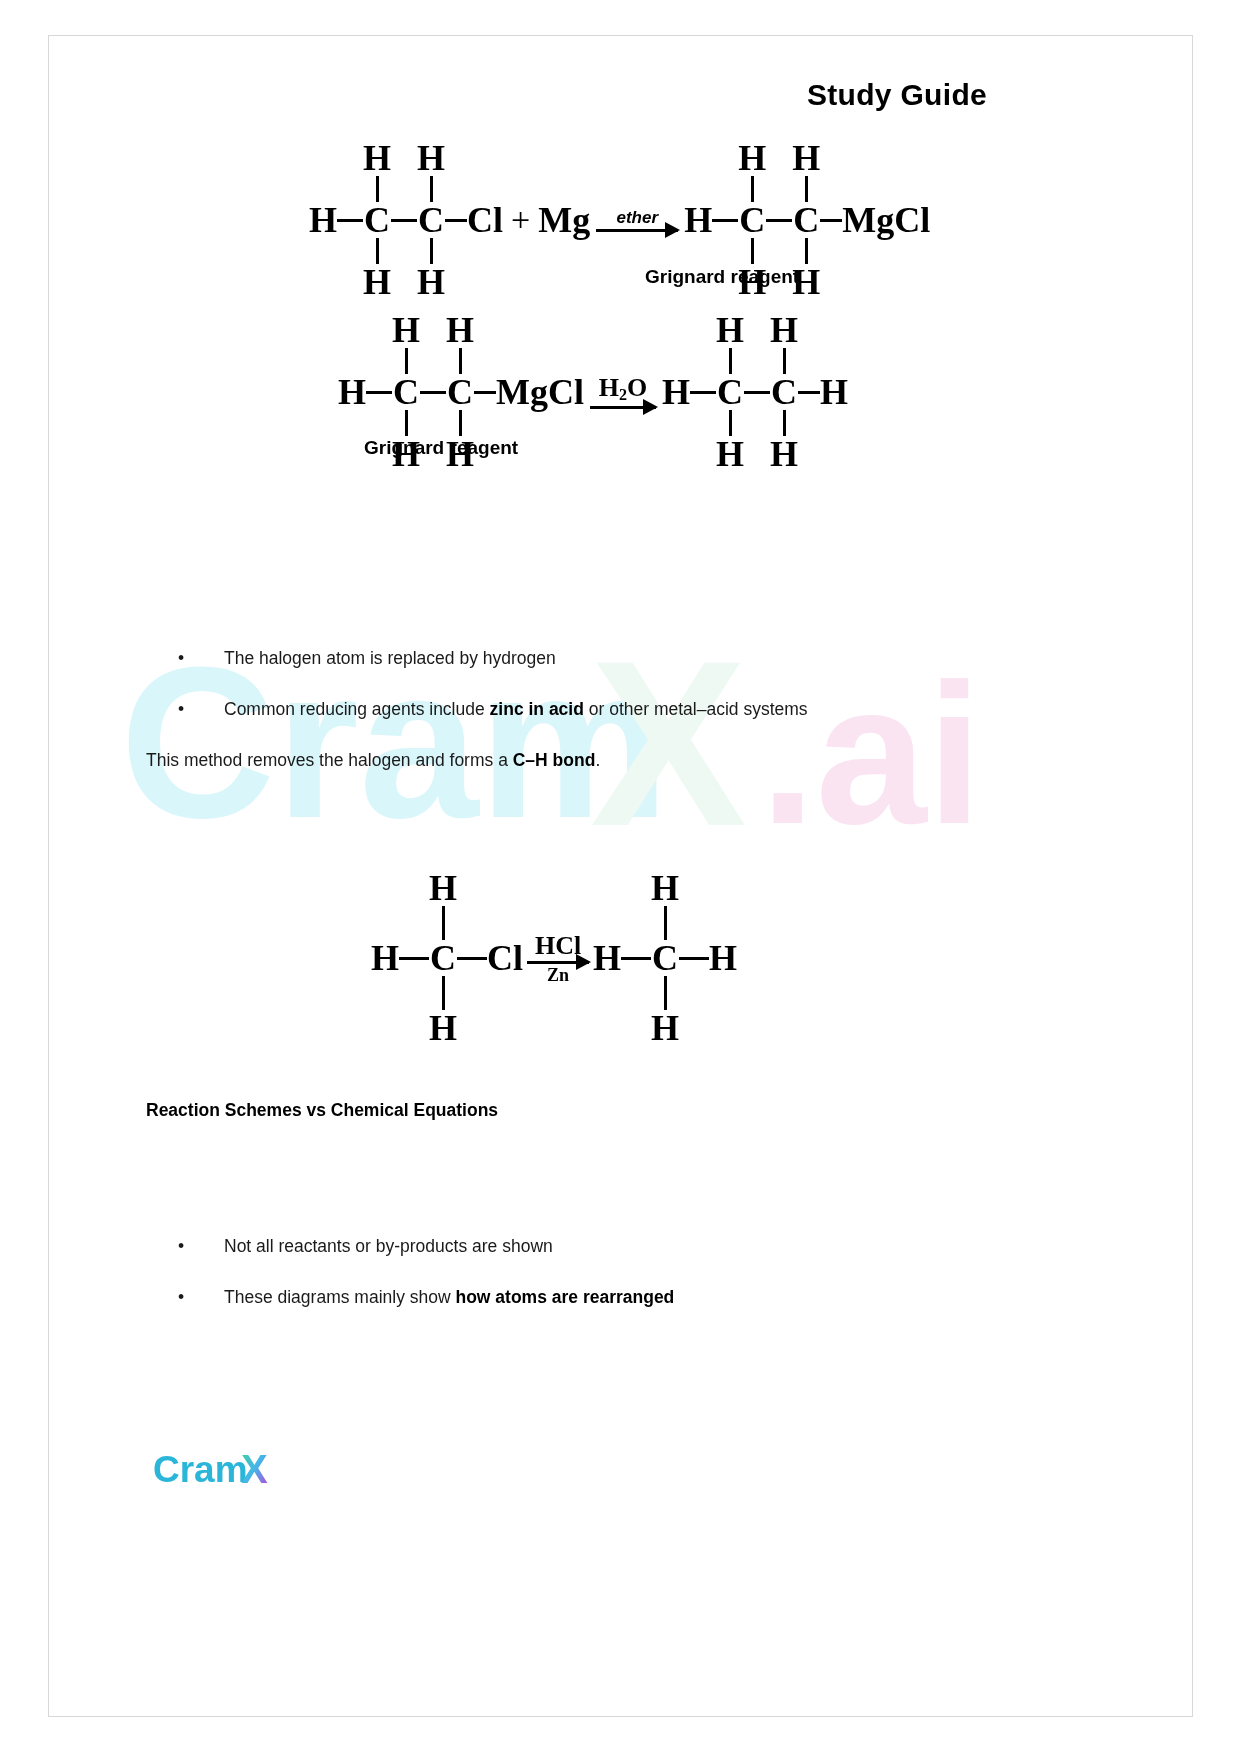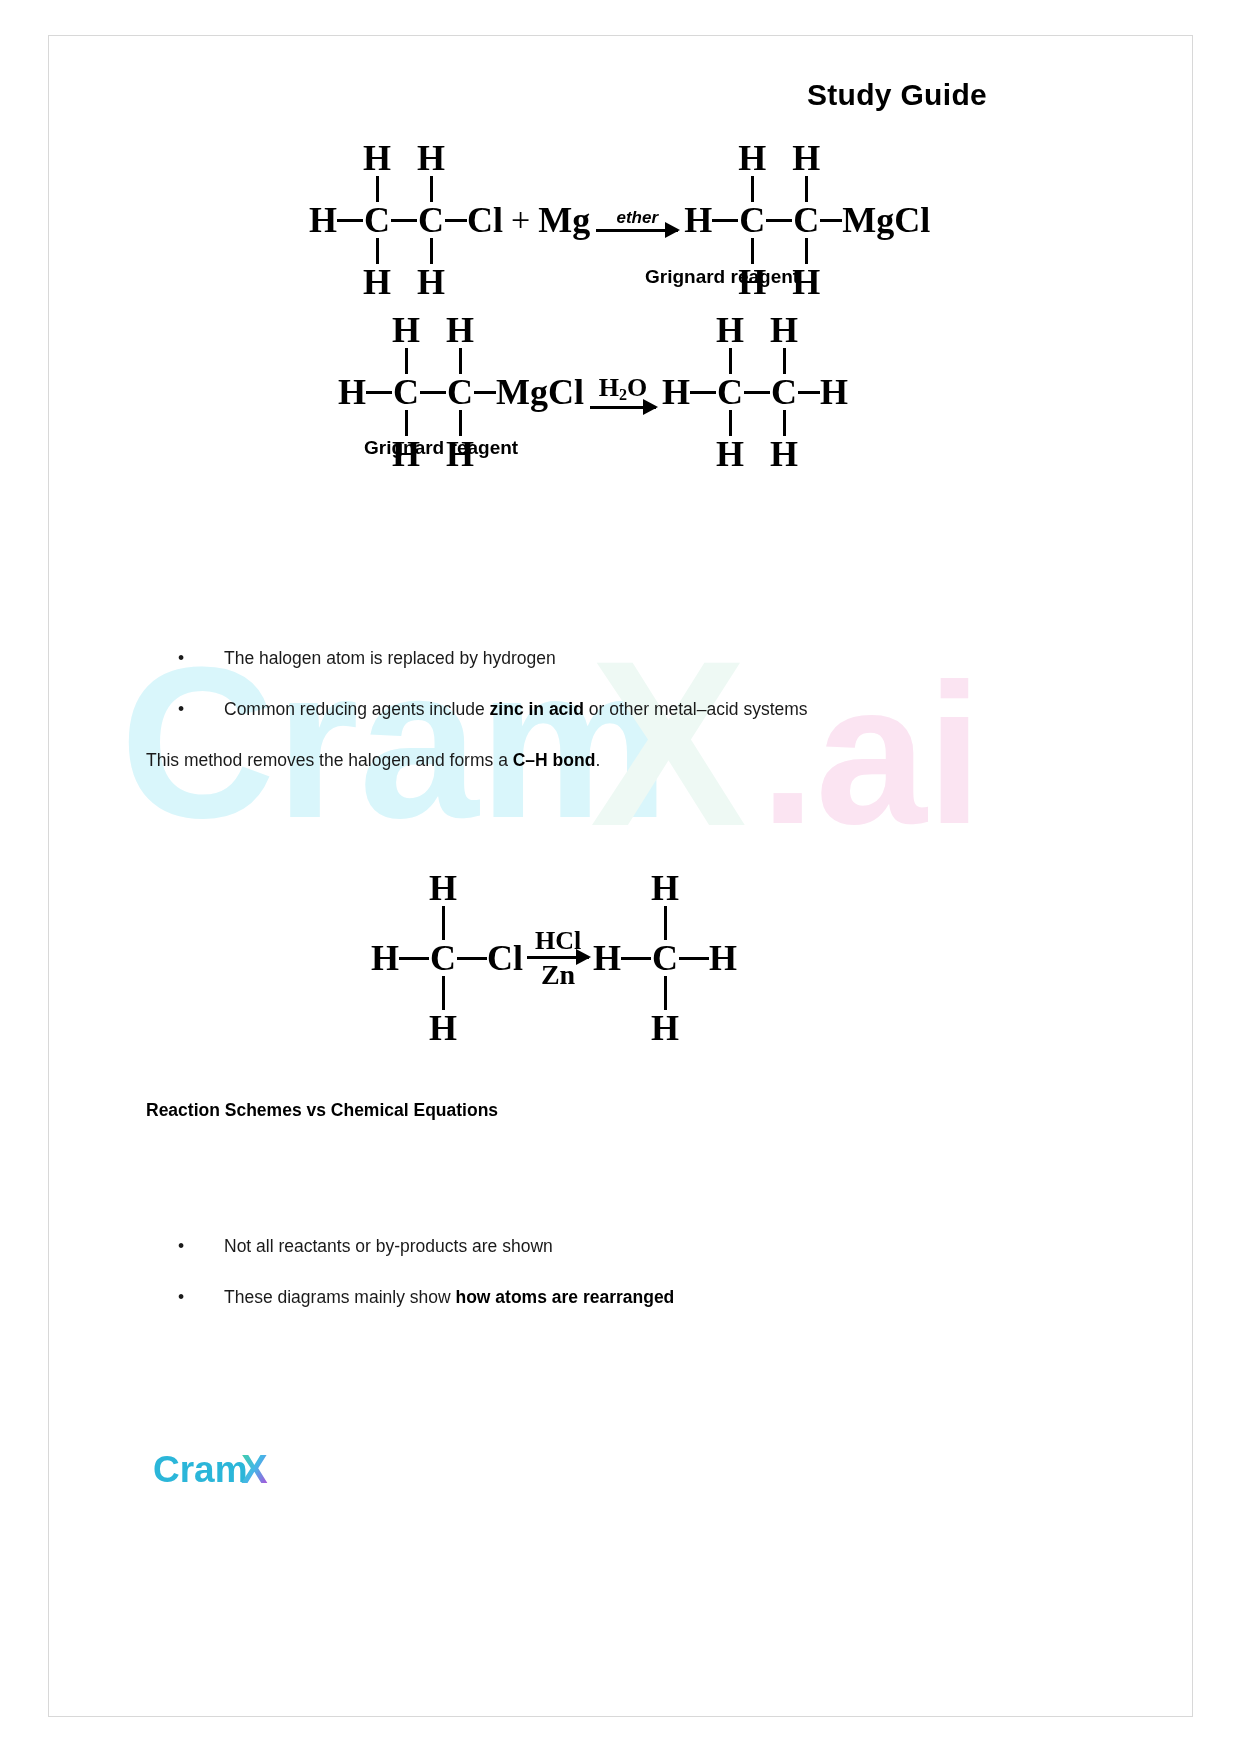--- a/index.html
+++ b/index.html
@@ -119,21 +119,21 @@
   .arrow-label-serif {
     font-family: "Liberation Serif", serif;
     font-size: 26px;
     font-weight: 600;
     line-height: 1;
     margin-bottom: 2px;
     white-space: nowrap;
   }
   .arrow-sublabel {
     font-family: "Liberation Serif", serif;
-    font-size: 28px;
+    font-size: 18px;
     font-weight: 600;
     line-height: 1;
     margin-top: 2px;
     white-space: nowrap;
   }
   .arrow-line {
     position: relative;
     height: 3px;
     background: #000;
   }

